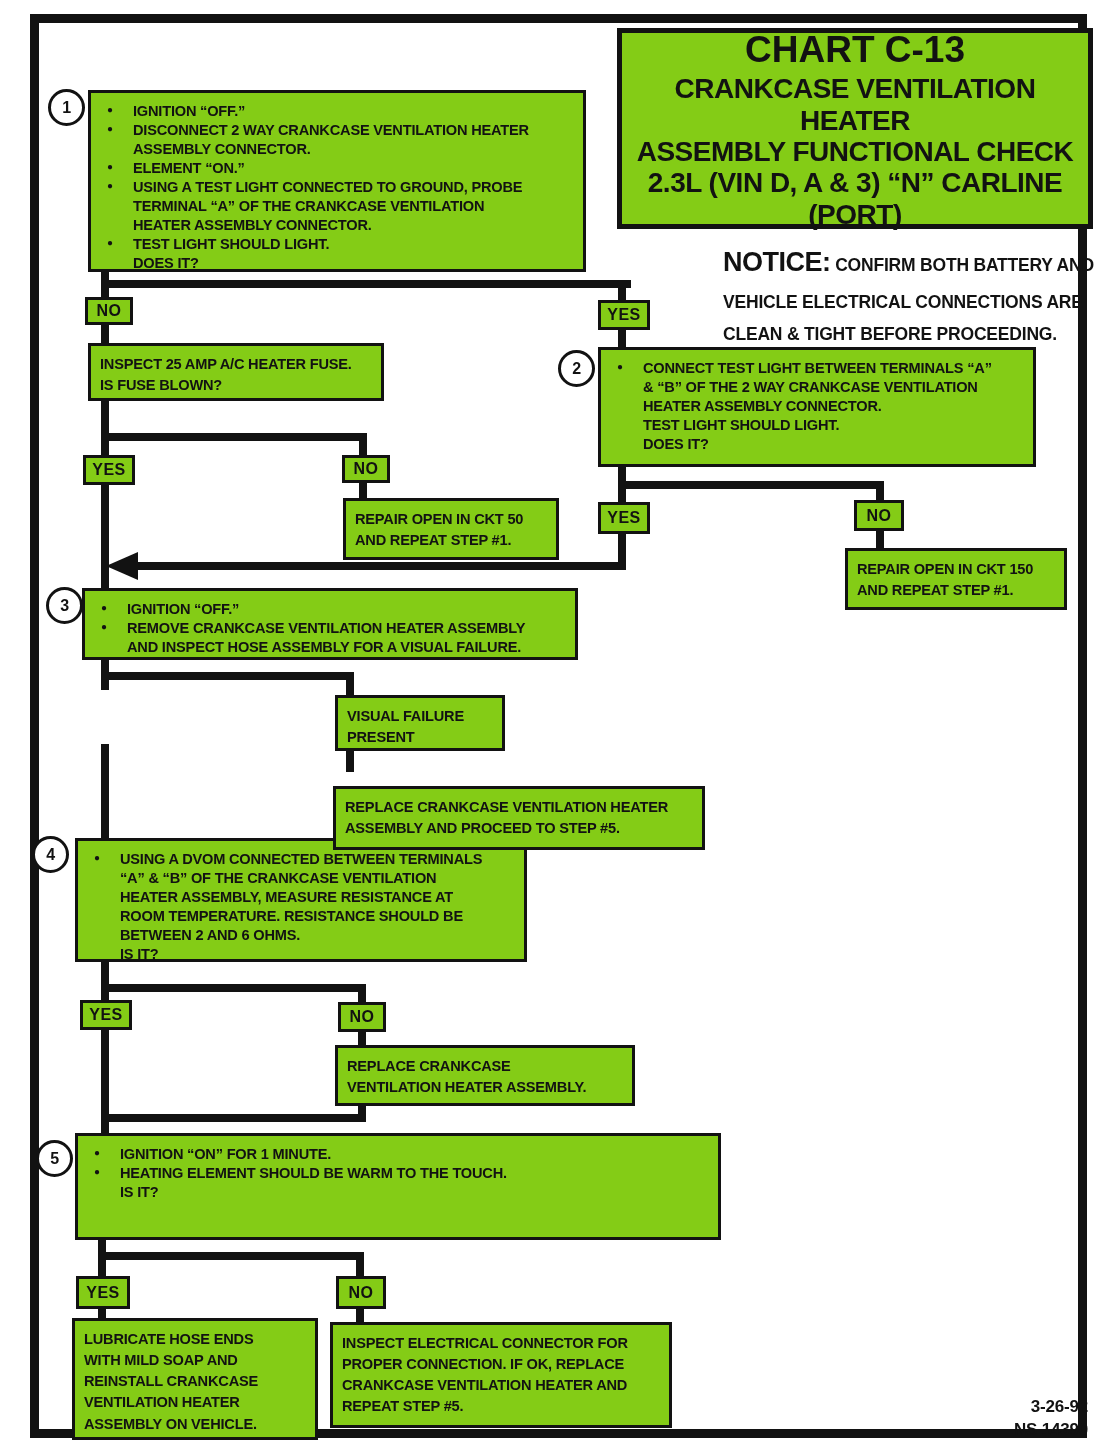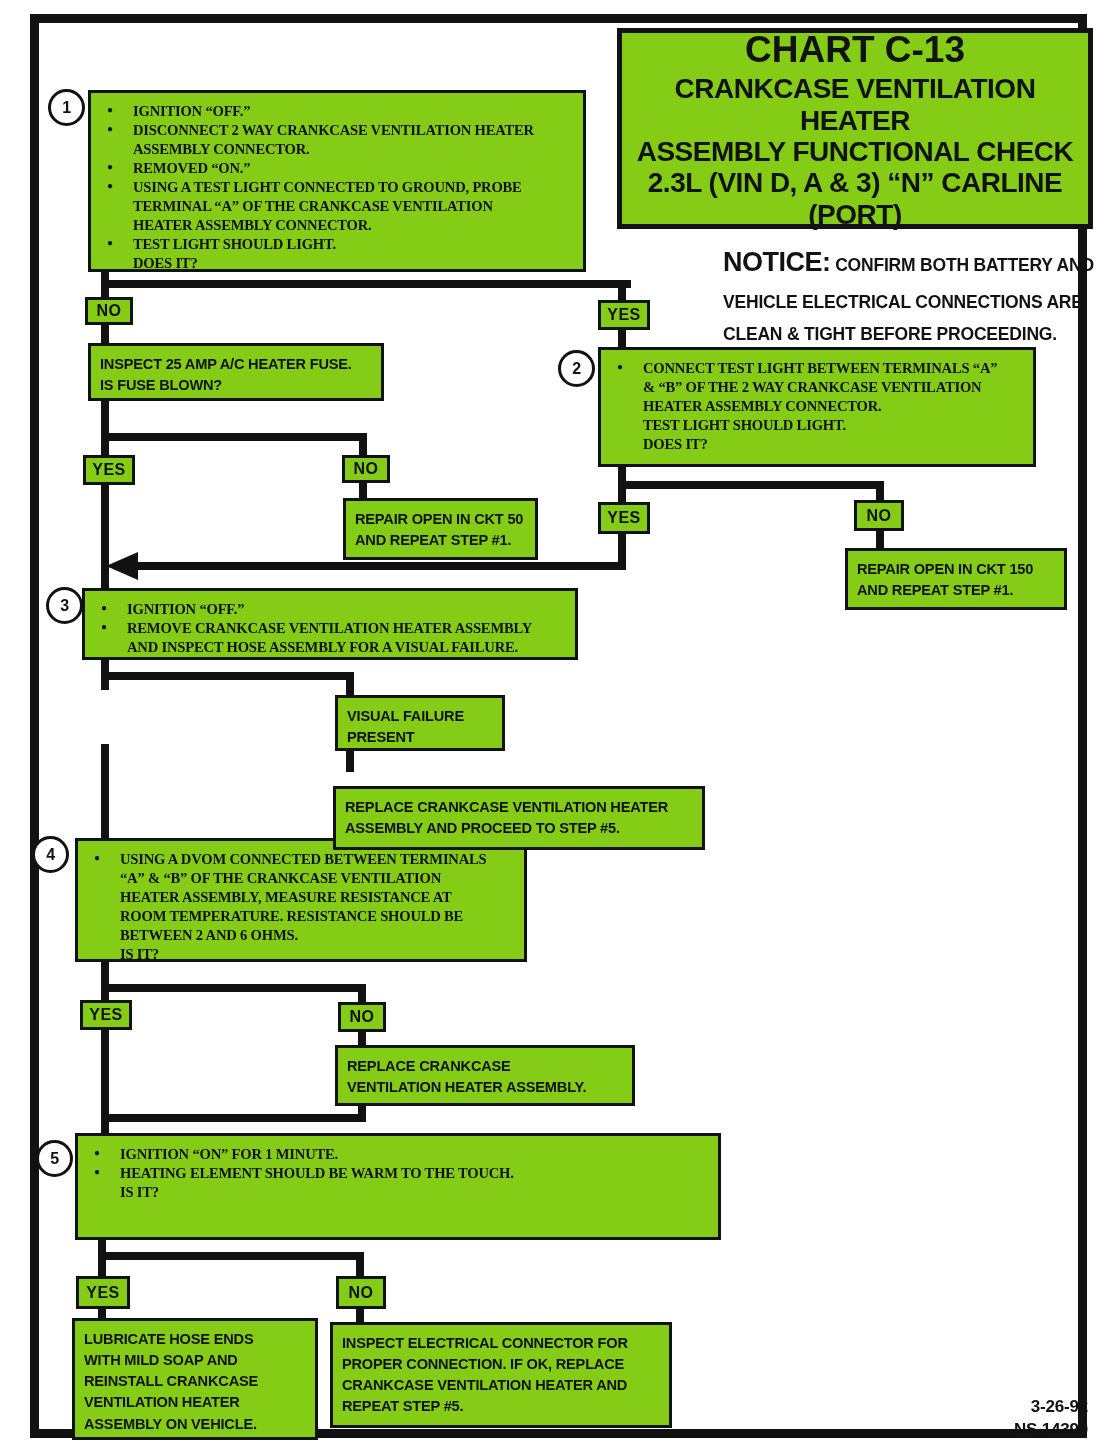--- a/index.html
+++ b/index.html
@@ -11,21 +11,21 @@
   #canvas{position:relative;width:1120px;height:1456px;overflow:hidden;}
   .frame{position:absolute;left:30px;top:14px;width:1057px;height:1424px;
     border:9px solid #121212;box-sizing:border-box;z-index:0;}
   .line{position:absolute;background:#121212;z-index:1;}
   .box{position:absolute;border:3px solid #121212;background:#84cc16;
     box-sizing:border-box;z-index:2;}
   .title-box{border-width:5px;text-align:center;display:flex;flex-direction:column;
     justify-content:center;padding:6px 4px;}
   .title-main{font-size:37px;line-height:1.25;letter-spacing:0px;}
   .title-sub{font-size:28px;line-height:1.12;letter-spacing:-0.5px;}
-  .step{padding:9px 22px 6px 6px;font-size:14.6px;line-height:1.3;font-family:Liberation Serif, serif;}
+  .step{padding:9px 22px 6px 6px;font-size:14.6px;line-height:1.3;}
   .bullets{list-style:none;margin:0;padding:0;}
   .bullets li{position:relative;padding-left:36px;white-space:pre-line;}
   .bullets li::before{content:"\25CF";position:absolute;left:10px;top:1px;font-size:10px;}
   .terminal{padding:8px 9px;font-size:14.6px;line-height:1.45;white-space:pre-line;}
   .decision{display:flex;align-items:center;justify-content:center;
     font-size:16px;letter-spacing:0.5px;}
   .circle-num{position:absolute;width:31px;height:31px;border:3px solid #121212;
     border-radius:50%;background:#fff;display:flex;align-items:center;justify-content:center;
     font-size:16px;z-index:2;}
   .notice{position:absolute;left:723px;top:238px;width:396px;font-size:17.5px;
@@ -116,21 +116,21 @@
   <div class="circle-num" style="left:558px;top:350px">2</div>
   <div class="circle-num" style="left:46px;top:587px">3</div>
   <div class="circle-num" style="left:32px;top:836px">4</div>
   <div class="circle-num" style="left:36px;top:1140px">5</div>
 
   <div class="box step" style="left:88px;top:90px;width:498px;height:182px">
     <ul class="bullets">
       <li>IGNITION “OFF.”</li>
       <li>DISCONNECT 2 WAY CRANKCASE VENTILATION HEATER
 ASSEMBLY CONNECTOR.</li>
-      <li>REMOVED “ON.”</li>
+      <li>ELEMENT “ON.”</li>
       <li>USING A TEST LIGHT CONNECTED TO GROUND, PROBE
 TERMINAL “A” OF THE CRANKCASE VENTILATION
 HEATER ASSEMBLY CONNECTOR.</li>
       <li>TEST LIGHT SHOULD LIGHT.
 DOES IT?</li>
     </ul>
   </div>
 
   <div class="box step" style="left:598px;top:347px;width:438px;height:120px">
     <ul class="bullets">
@@ -176,21 +176,21 @@
   <div class="box decision" style="left:598px;top:502px;width:52px;height:32px">YES</div>
   <div class="box decision" style="left:854px;top:500px;width:50px;height:31px">NO</div>
   <div class="box decision" style="left:80px;top:1000px;width:52px;height:30px">YES</div>
   <div class="box decision" style="left:338px;top:1002px;width:48px;height:30px">NO</div>
   <div class="box decision" style="left:76px;top:1276px;width:54px;height:33px">YES</div>
   <div class="box decision" style="left:336px;top:1276px;width:50px;height:33px">NO</div>
 
   <div class="box terminal" style="left:88px;top:343px;width:296px;height:58px">INSPECT 25 AMP A/C HEATER FUSE.
 IS FUSE BLOWN?</div>
 
-  <div class="box terminal" style="left:343px;top:498px;width:195px;height:62px">REPAIR OPEN IN CKT 50
+  <div class="box terminal" style="left:343px;top:498px;width:216px;height:62px">REPAIR OPEN IN CKT 50
 AND REPEAT STEP #1.</div>
 
   <div class="box terminal" style="left:845px;top:548px;width:222px;height:62px">REPAIR OPEN IN CKT 150
 AND REPEAT STEP #1.</div>
 
 
   <div class="box terminal" style="left:335px;top:695px;width:170px;height:56px">VISUAL FAILURE
 PRESENT</div>
 
   <div class="box terminal" style="left:333px;top:786px;width:372px;height:64px">REPLACE CRANKCASE VENTILATION HEATER

